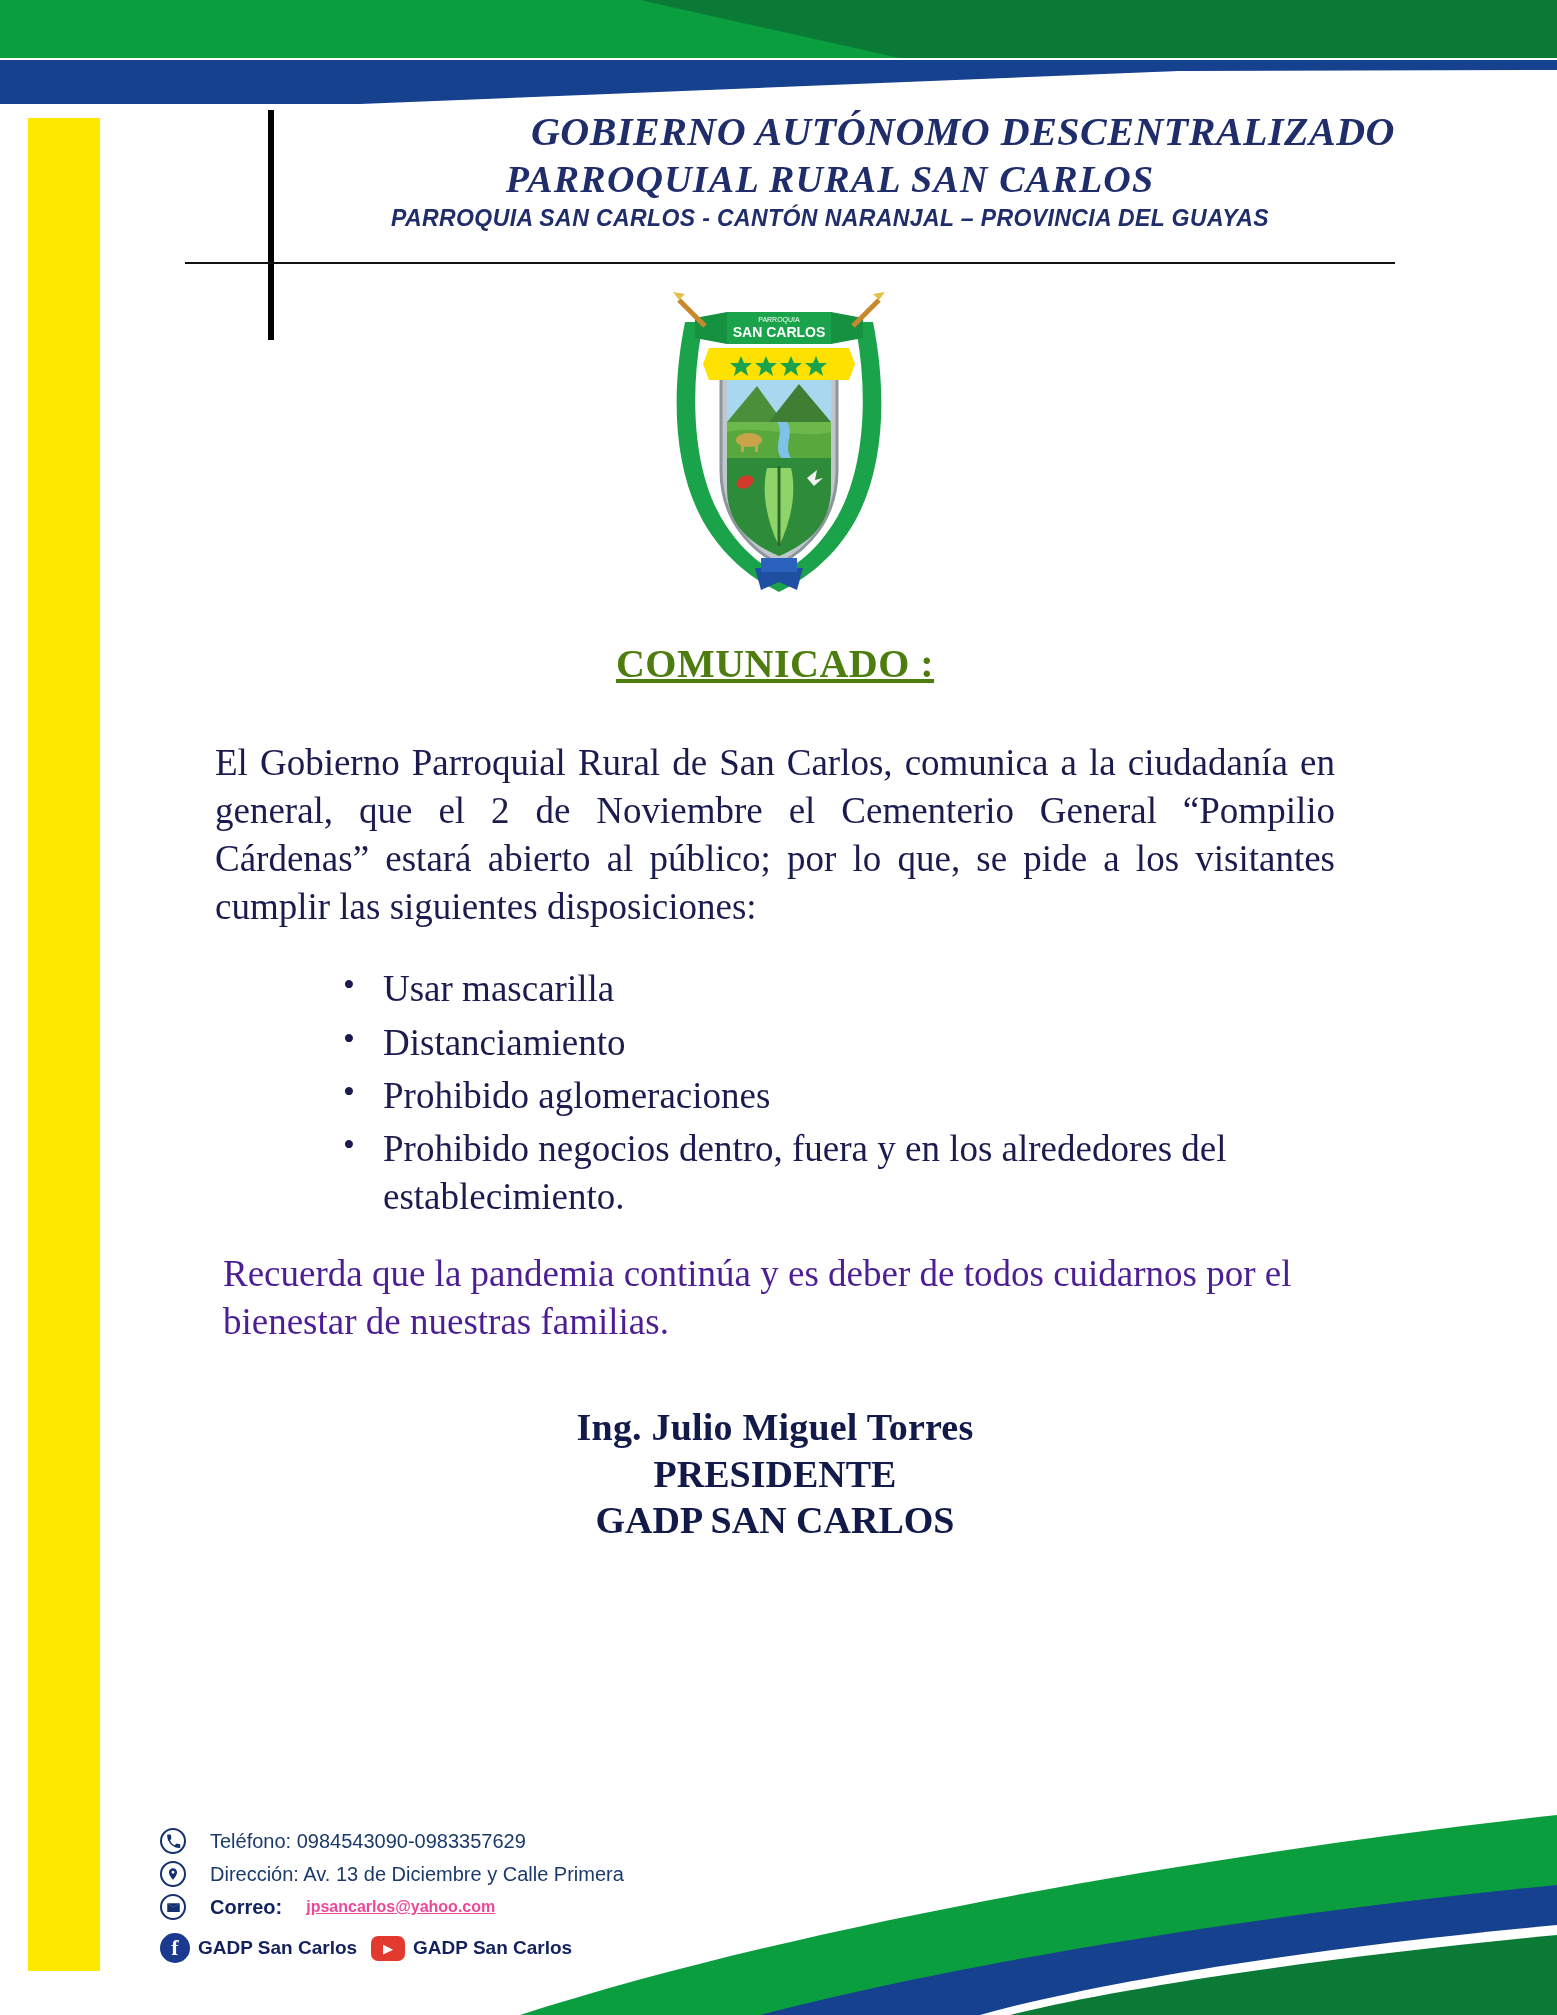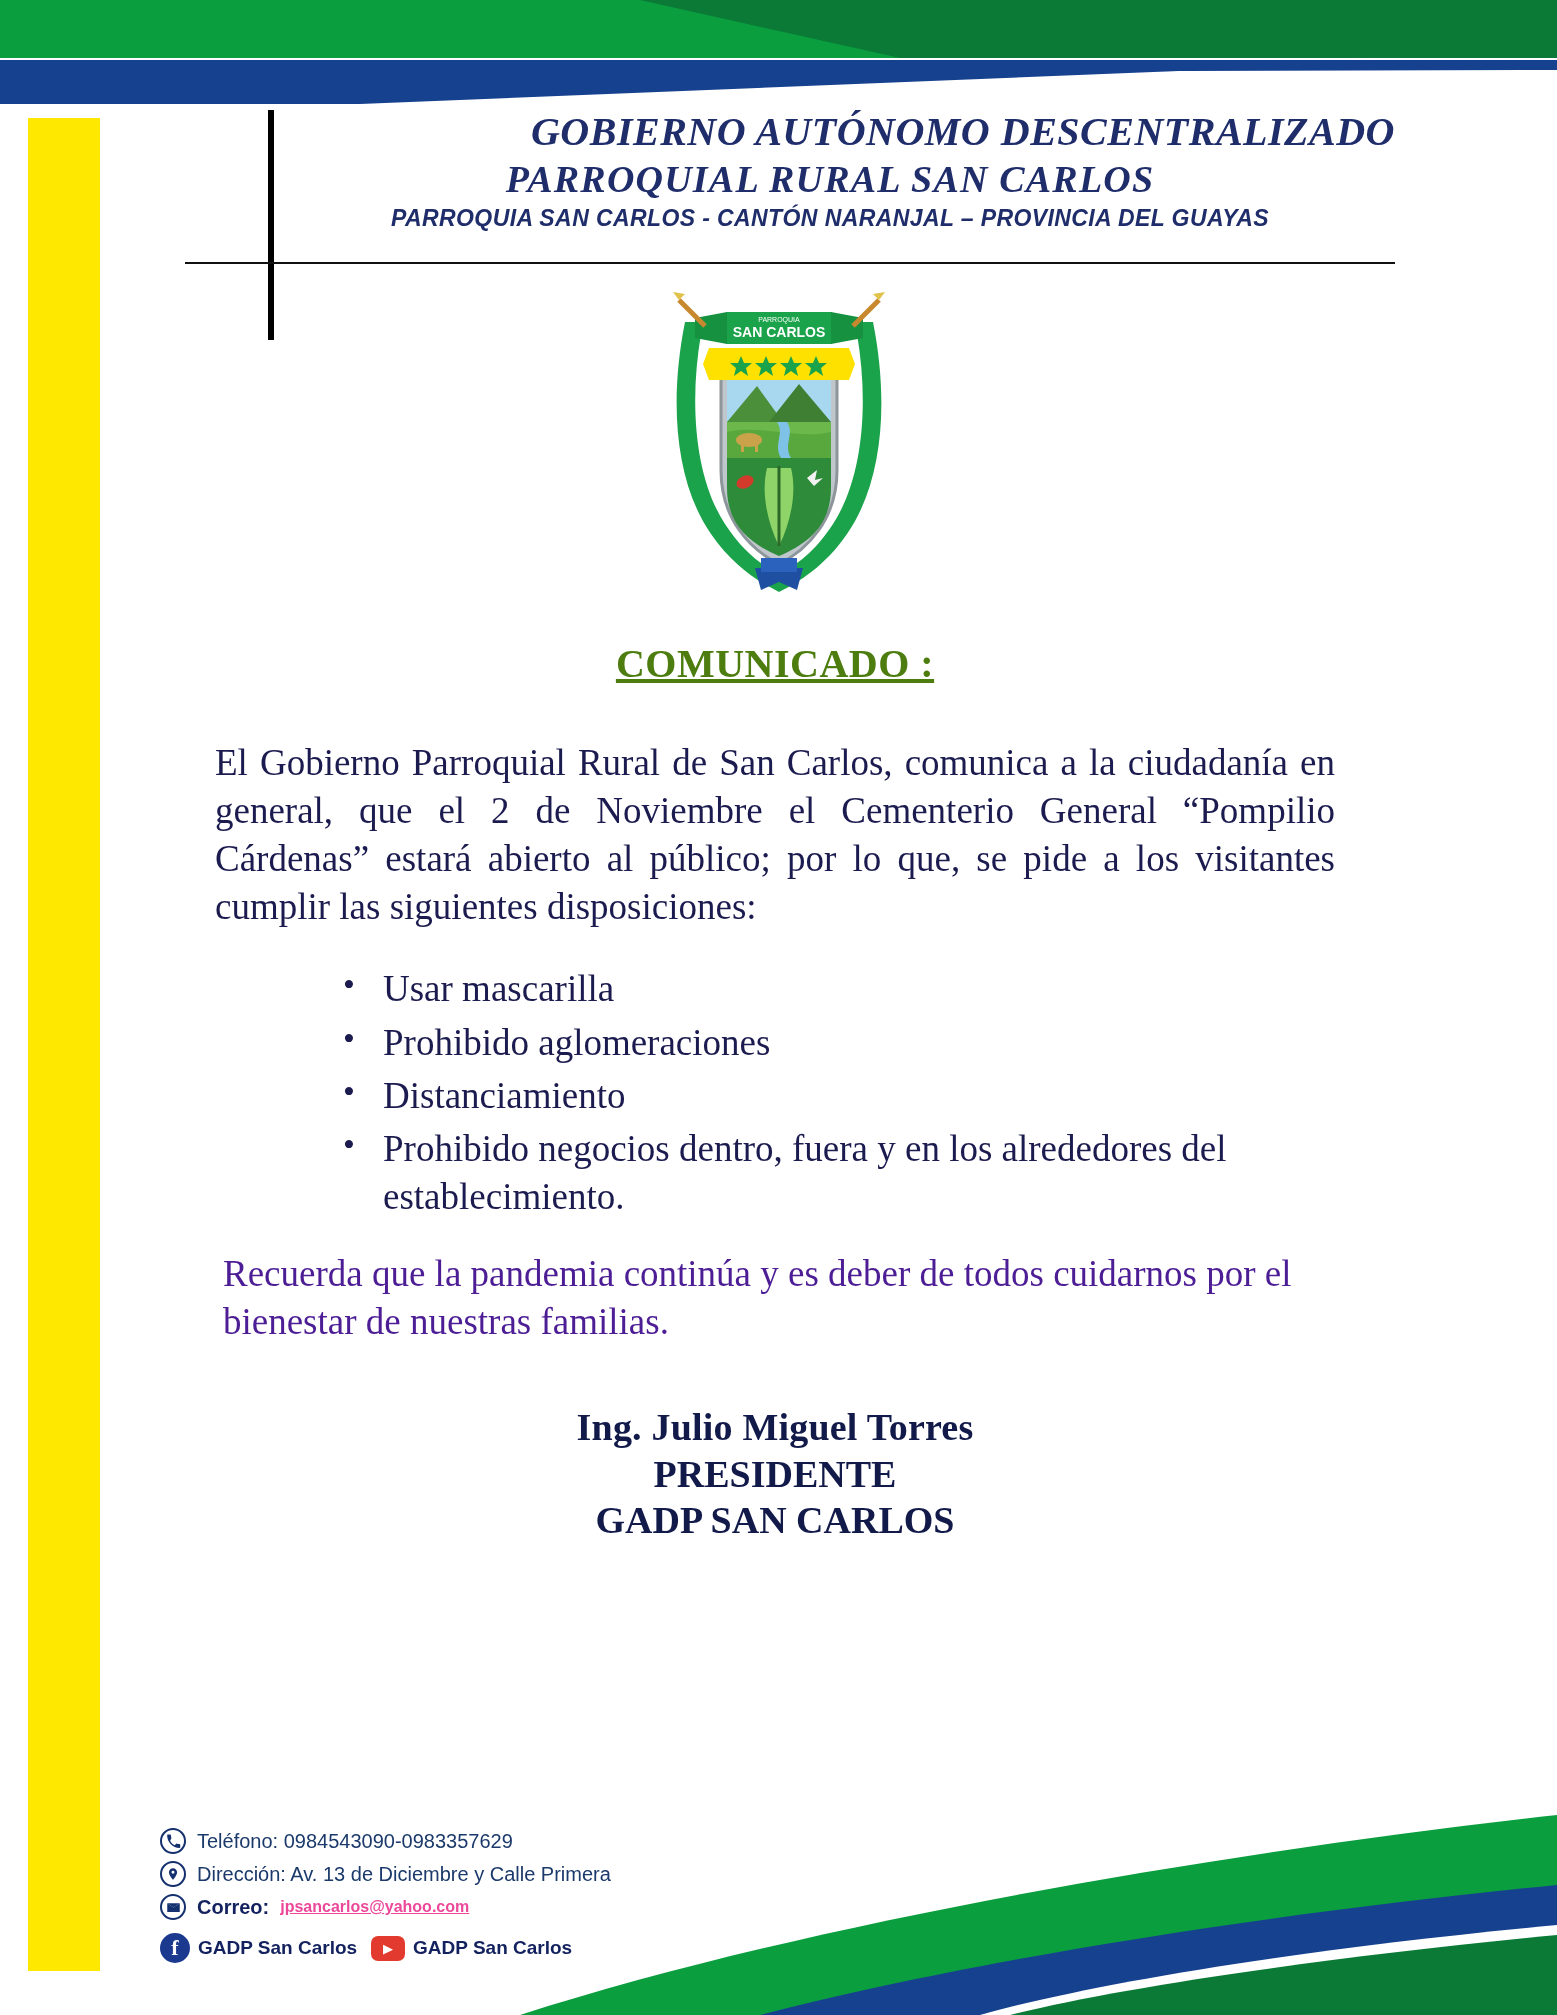--- a/index.html
+++ b/index.html
@@ -96,21 +96,21 @@
   .signature div{font-weight:bold;font-size:38px;line-height:1.22;}
   .sig-name{letter-spacing:.2px;}
 
   
   .footer-decor{position:absolute;left:0;bottom:0;width:1557px;height:240px;overflow:hidden;}
   .contact{
     position:absolute;left:160px;bottom:52px;width:760px;
     font-family:"Liberation Sans", sans-serif;
   }
   .contact-row{
-    display:flex;align-items:center;gap:11px;margin-bottom:7px;
+    display:flex;align-items:center;gap:24px;margin-bottom:7px;
   }
   .contact-row .txt{font-size:20px;color:#1b3a6b;}
   .contact-row.correo .txt{font-weight:bold;color:#13225e;}
   .contact-row.correo a{color:#ec4899;text-decoration:underline;font-weight:bold;}
   .ic{
     width:26px;height:26px;flex:0 0 26px;border-radius:50%;
     border:2px solid #14306e;display:flex;align-items:center;justify-content:center;
     color:#14306e;box-sizing:border-box;
   }
   .social{
@@ -210,22 +210,22 @@
 </div>
 
 <div class="doc-body">
 
   <div class="comunicado">COMUNICADO :</div>
 
   <p class="para">El Gobierno Parroquial Rural de San Carlos, comunica a la ciudadanía en general, que el 2 de Noviembre el Cementerio General “Pompilio Cárdenas” estará abierto al público; por lo que, se pide a los visitantes cumplir las siguientes disposiciones:</p>
 
   <ul class="bullets">
     <li>Usar mascarilla</li>
+    <li>Distanciamiento</li>
     <li>Prohibido aglomeraciones</li>
-    <li>Distanciamiento</li>
     <li>Prohibido negocios dentro, fuera y en los alrededores del establecimiento.</li>
   </ul>
 
   <p class="para2">Recuerda que la pandemia continúa y es deber de todos cuidarnos por el bienestar de nuestras familias.</p>
 
   <div class="signature">
     <div class="sig-name">Ing. Julio Miguel Torres</div>
     <div>PRESIDENTE</div>
     <div>GADP SAN CARLOS</div>
   </div>

